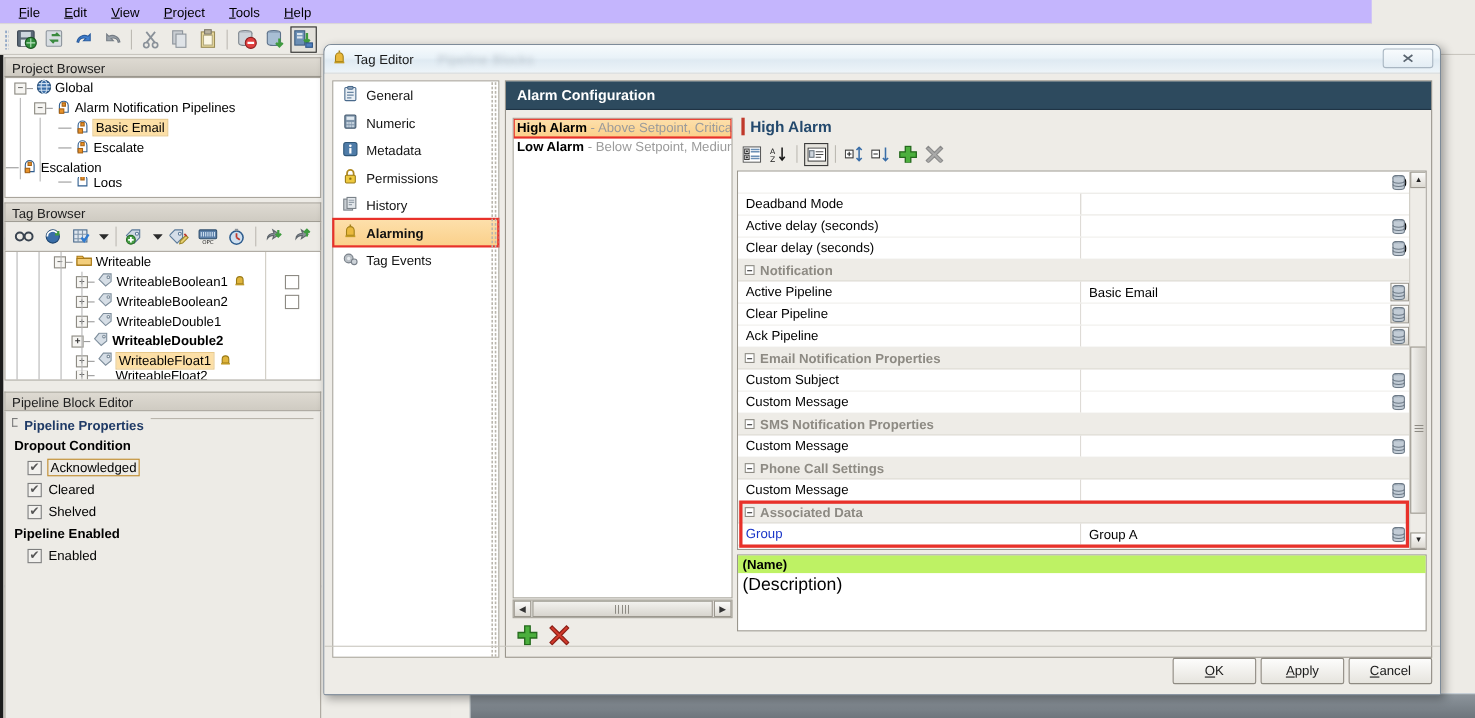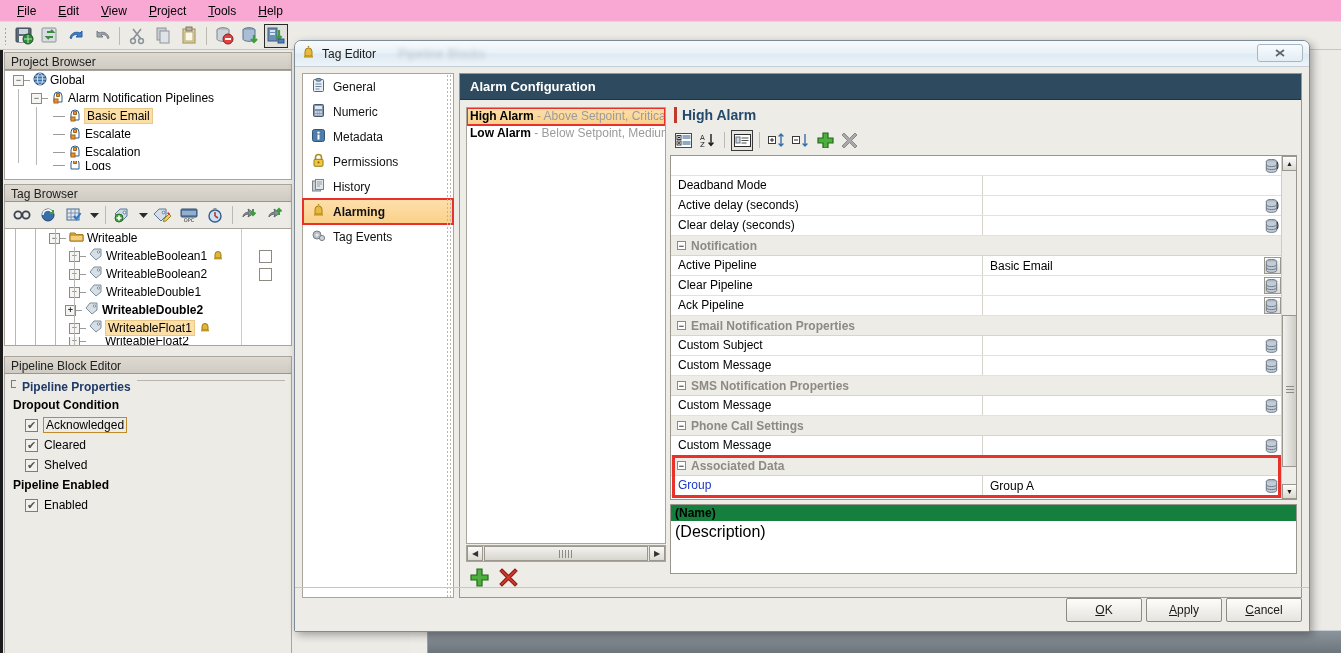--- a/index.html
+++ b/index.html
@@ -8,22 +8,22 @@
     width: 1341px; height: 653px;
     overflow: hidden;
     font-family: "Liberation Sans", sans-serif;
     font-size: 12px;
     background: #edebe6;
   }
   .app { position: relative; width: 1341px; height: 653px; background: #edebe6; }
 
   
   .menubar {
-    position: absolute; left: 0; top: 0; width: 1341px; height: 22px;
-    background: #f9a8d4; display: flex; align-items: center; padding-left: 6px;
+    position: absolute; left: 0; top: 0; width: 1247px; height: 22px;
+    background: #c4b5fd; display: flex; align-items: center; padding-left: 6px;
     border-bottom: 1px solid #dedbd4;
   }
   .menubar .mi { padding: 2px 11px; font-size: 12px; color: #000; cursor: default; }
   .menubar .mi u { text-decoration: underline; }
 
   
   .toolbar {
     position: absolute; left: 0; top: 22px; width: 1341px; height: 28px;
     background: #edebe6; display: flex; align-items: center; padding-left: 4px;
     border-bottom: 1px solid #c9c6bf;
@@ -201,21 +201,21 @@
   .gs-btn { width: 15px; height: 15px; border: 1px solid #9b978e;
      background: linear-gradient(#fcfcfb,#dcd9d2); display: flex; align-items: center;
      justify-content: center; font-size: 7px; color: #222; }
   .gs-thumb { position: absolute; left: 0; width: 15px;
      background: linear-gradient(90deg,#f2f1ee,#cfccc5); border: 1px solid #9b978e; }
   .gs-grip { position:absolute; left:3px; width:8px; height:9px;
      background-image: repeating-linear-gradient(0deg,#8d8a83 0 1px, transparent 1px 3px); }
 
   .desc-box { width: 627px; height: 70px; border: 1px solid #9a968d; background: #fff;
      margin-top: 4px; }
-  .desc-name { font-weight: bold; font-size: 12px; color: #000; background: #15803d;
+  .desc-name { font-weight: bold; font-size: 12px; color: #000; background: #bef264;
      padding: 1px 4px; }
   .desc-text { font-size: 16px; color: #000; padding: 2px 4px; }
 
   
   .dlg-footer { position: absolute; left: 0; bottom: 0; width: 1014px; height: 44px;
      border-top: 1px solid #c9c6bf; }
   .dlg-btn { position: absolute; top: 10px; width: 76px; height: 24px;
      border: 1px solid #8e8a82; border-radius: 2px;
      background: linear-gradient(#fdfdfc,#e6e4de); font-size: 12px; color: #1a1a1a;
      display: flex; align-items: center; justify-content: center; }
@@ -366,21 +366,21 @@
         <span style="width:12px;height:1px;background:#9b9b9b;display:inline-block;"></span>
         <span style="margin:0 3px;">
           <svg width="14" height="14" viewBox="0 0 14 14">
               <path d="M3 12V6a4 4 0 018 0v6z" fill="#fff" stroke="#2f5d8e"></path>
               <path d="M5.5 3.5h3v3h-3z" fill="#e8922a" stroke="#a66214"></path>
               <rect x="3" y="9" width="4" height="4" fill="#e8922a" stroke="#a66214"></rect>
             </svg>
         </span>
         <span>Escalate</span>
       </div>
-      <div class="trow" style="padding-left:48px;text-align:right;">
+      <div class="trow" style="text-align:right;">
         <span style="width:12px;height:1px;background:#9b9b9b;display:inline-block;"></span>
         <span style="margin:0 3px;">
           <svg width="14" height="14" viewBox="0 0 14 14">
               <path d="M3 12V6a4 4 0 018 0v6z" fill="#fff" stroke="#2f5d8e"></path>
               <path d="M5.5 3.5h3v3h-3z" fill="#e8922a" stroke="#a66214"></path>
               <rect x="3" y="9" width="4" height="4" fill="#e8922a" stroke="#a66214"></rect>
             </svg>
         </span>
         <span>Escalation</span>
       </div>

